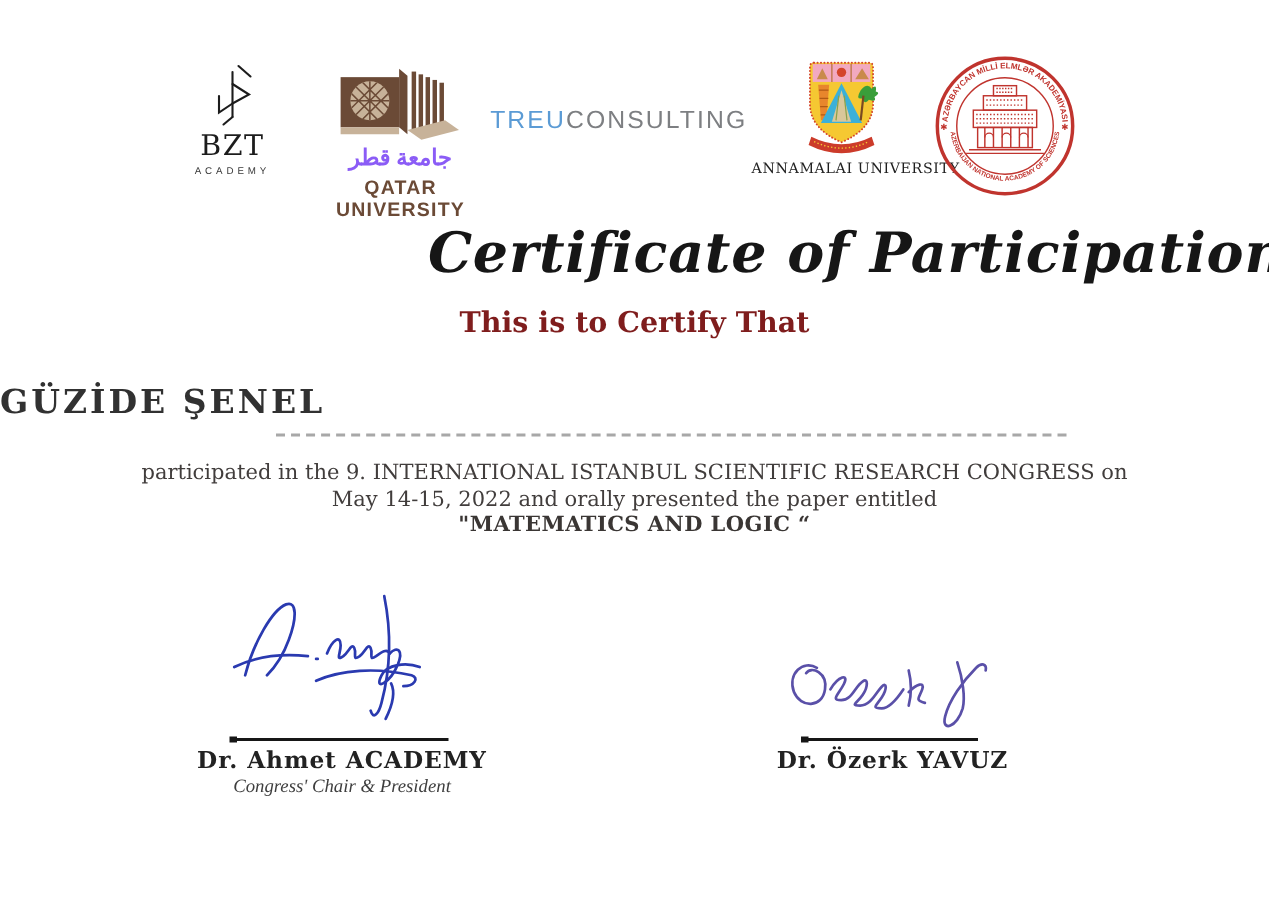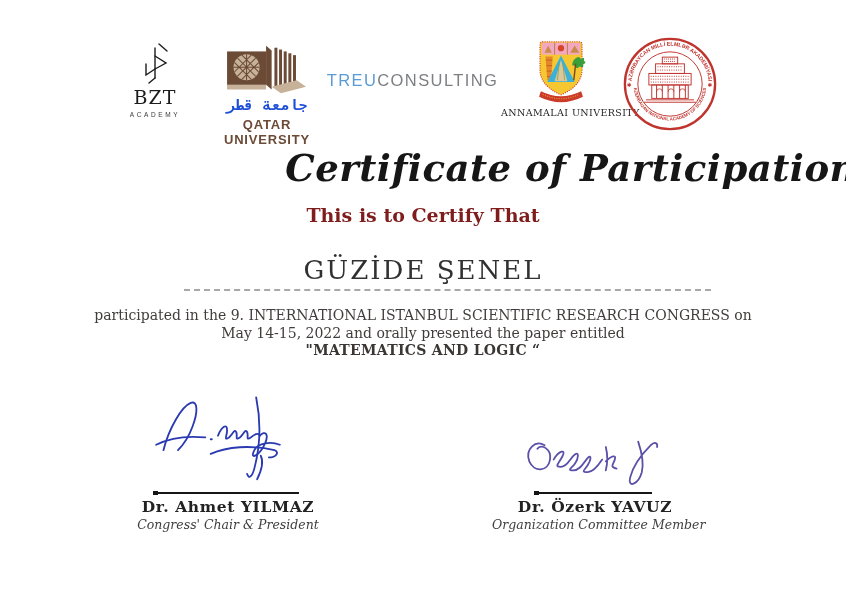--- a/index.html
+++ b/index.html
@@ -9,21 +9,21 @@
     background:#ffffff; overflow:hidden;
     font-family:"DejaVu Serif", serif; color:#3c3c3c;
   }
   
   .logo { position:absolute; text-align:center; }
   .logo-bzt { left:124px; top:42px; width:62px; }
   .bzt-name { font-size:19px; letter-spacing:1px; color:#1c1c1c; line-height:21px; margin-top:1px; }
   .bzt-sub  { font-size:6.5px; letter-spacing:2.6px; color:#3a3a3a; margin-top:3px; font-family:"Liberation Sans", sans-serif; }
 
   .logo-qatar { left:220px; top:44px; width:94px; }
-  .qatar-arabic { font-size:15px; font-weight:bold; color:#1d4ed8; line-height:17px; margin-top:2px; font-family:Liberation Mono, monospace; }
+  .qatar-arabic { font-size:15px; font-weight:bold; color:#8b5cf6; line-height:17px; margin-top:2px; font-family:Liberation Serif, serif; }
   .qatar-label  { font-size:13px; font-weight:bold; letter-spacing:0.8px; color:#6b4a36; margin-top:2px; font-family:"Liberation Sans", sans-serif; }
 
   .logo-treu { left:333px; top:67px; width:162px; display:flex; align-items:center; justify-content:center; }
   .treu-text { font-family:"Liberation Sans", sans-serif; font-size:16.5px; letter-spacing:1.4px; white-space:nowrap;text-align:center; }
   .treu-accent { color:#5b9bd5; }
   .treu-rest   { color:#7d7f82; }
   .treu-icon   { margin-left:3px; }
 
   .logo-annamalai { left:501px; top:40px; width:120px; }
   .annamalai-label { font-size:9.5px; letter-spacing:0.4px; color:#1f1f1f; margin-top:3px; white-space:nowrap; }
@@ -35,21 +35,21 @@
     position:absolute; top:146px; left:11px; width:100%;
     text-align:right; font-size:37px; font-weight:bold; font-style:italic;
     color:#161616; letter-spacing:0.5px;
   }
   .cert-subtitle {
     position:absolute; top:204px; left:0; width:100%;
     text-align:center; font-size:19px; font-weight:bold; color:#7f1d1d;
   }
   .cert-name {
     position:absolute; top:255px; left:0; width:100%;
-    text-align:center; font-size:26px; font-weight:normal; color:#313131; letter-spacing:2px;
+    font-size:22px; font-weight:bold; color:#313131; letter-spacing:2px;
   }
   .name-underline {
     position:absolute; top:289px; left:184px; width:527px; height:0;
     border-top:2px dashed #a8a8a8;
   }
   .cert-body {
     position:absolute; top:307px; left:0; width:100%;
     text-align:center; font-size:14px; line-height:17.5px; color:#413d3c;
   }
   .cert-body .paper-title { font-weight:bold; color:#3a3634; letter-spacing:0.3px; }
@@ -57,21 +57,21 @@
   
   .sig-block { position:absolute; text-align:center; }
   .sig-left  { left:127px; top:392px; width:202px; }
   .sig-right { left:492px; top:420px; width:206px; }
   .sig-art   { display:block; margin:0 auto; }
   .sig-line  { border-top:2px solid #161616; position:relative; margin:0 auto; }
   .sig-left  .sig-line { width:142px; }
   .sig-right .sig-line { width:114px; }
   .line-cap  { position:absolute; left:-4px; top:-3.5px; width:4.5px; height:4.5px; background:#161616; }
   .sig-name  { font-size:15.5px; font-weight:bold; color:#222222; letter-spacing:0.6px; margin-top:3px; white-space:nowrap; }
-  .sig-role  { font-size:12.5px; font-style:italic; color:#3e3e3e; margin-top:1px; white-space:nowrap; }
+  .sig-role  { font-size:12.5px; font-style:italic; color:#3e3e3e; margin-top:1px; white-space:nowrap;font-family:Liberation Serif, serif; }
 </style>
 </head>
 <body>
 
 <div class="page">
 
   <div class="logo logo-bzt">
     <svg class="sig-art" width="30" height="44" viewBox="0 0 30 44">
       <g stroke="#1c1c1c" stroke-width="1.4" fill="none" stroke-linecap="round">
         <path d="M15,6 L15,36"></path>
@@ -197,33 +197,32 @@
         <path d="M74,48 C78,38 84,34 84,42 C84,48 80,54 86,50 C90,47 92,40 94,44 C96,48 92,54 98,50 C102,47 104,40 106,44 C108,48 104,54 110,50 C114,47 118,44 120,48"></path>
         <path d="M120,48 C126,42 130,46 126,56 C120,70 108,76 114,64 C118,56 132,54 142,58"></path>
         <path d="M116,6 C120,26 122,54 114,84 C112,92 108,97 106,90"></path>
         <path d="M66,68 C84,60 110,58 136,64 C142,66 138,72 130,72"></path>
         <path d="M121,70 C125,78 121,88 117,96"></path>
       </g>
     </svg>
     <div class="sig-line">
         <span class="line-cap"></span>
       </div>
-    <div class="sig-name">Dr. Ahmet YILMAZ</div>
+    <div class="sig-name">Dr. Ahmet ACADEMY</div>
     <div class="sig-role">Congress' Chair &amp; President</div>
   </div>
 
   <div class="sig-block sig-right">
     <svg class="sig-art" width="180" height="72" viewBox="0 0 180 80">
       <g stroke="#5a50a8" stroke-width="2" fill="none" stroke-linecap="round">
         <path d="M34,28 C24,22 12,32 17,46 C22,58 38,58 40,44 C42,32 30,26 26,32"></path>
         <path d="M44,44 C50,34 58,32 54,40 C50,48 44,52 52,52 C60,52 62,42 68,38 C72,35 72,42 68,48 C64,54 58,56 66,56 C74,56 78,46 82,42 C86,38 86,44 82,50 C78,56 74,58 82,58 C88,58 94,50 98,44"></path>
         <path d="M102,30 C104,38 104,48 102,56 M102,46 C108,40 114,38 112,44 C110,50 106,52 114,54"></path>
         <path d="M138,24 C142,36 144,50 142,58 C138,72 126,76 129,64 C132,52 142,38 152,28 C156,24 160,25 159,30"></path>
       </g>
     </svg>
     <div class="sig-line">
         <span class="line-cap"></span>
       </div>
     <div class="sig-name">Dr. Özerk YAVUZ</div>
-    <div class="sig-role">Organization Committee Member</div>
   </div>
 
 </div>
 
 </body></html>

